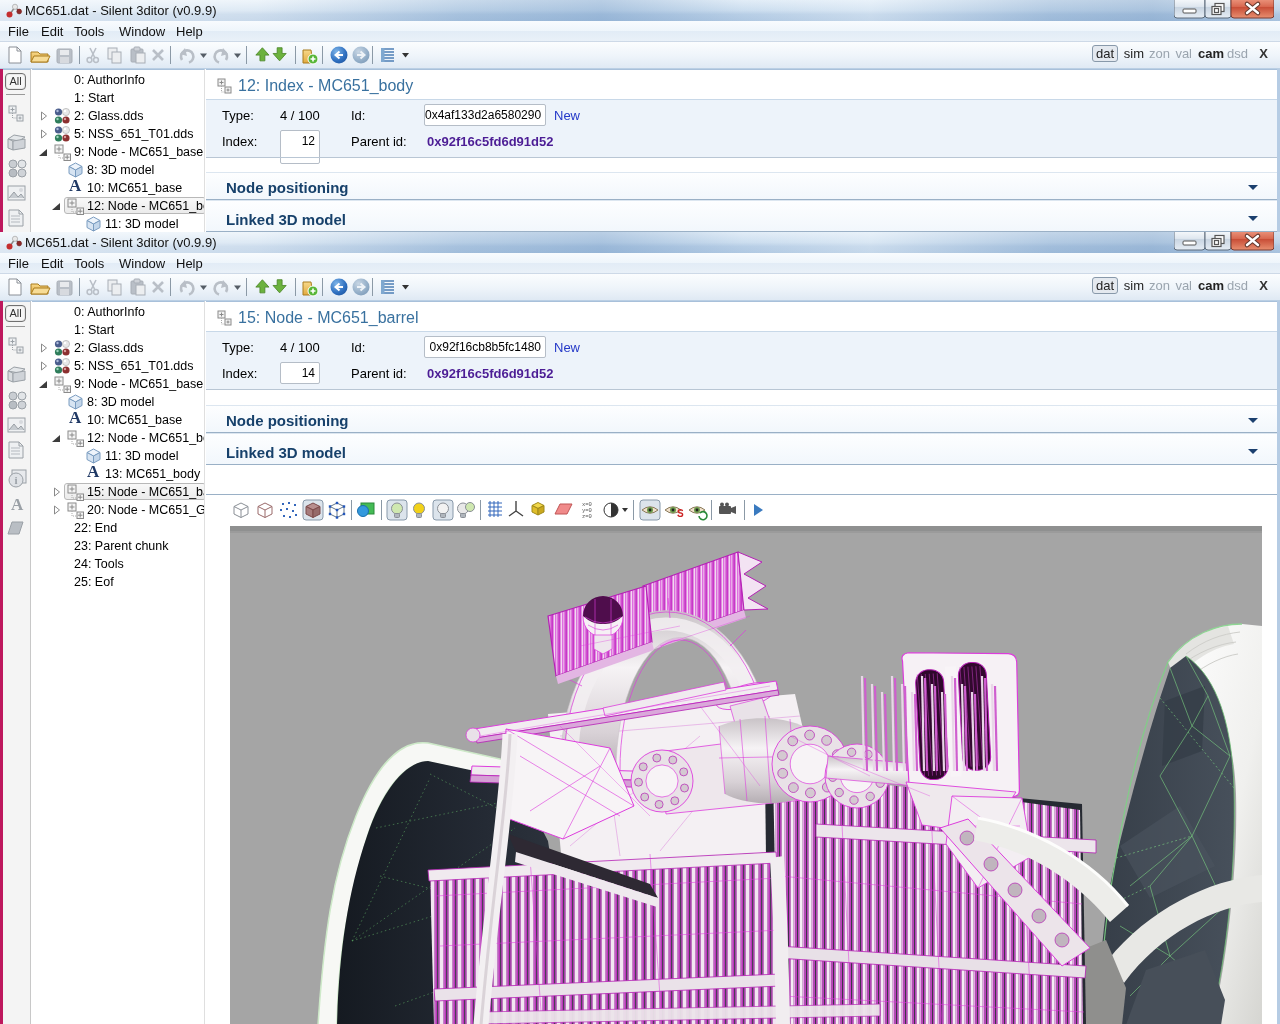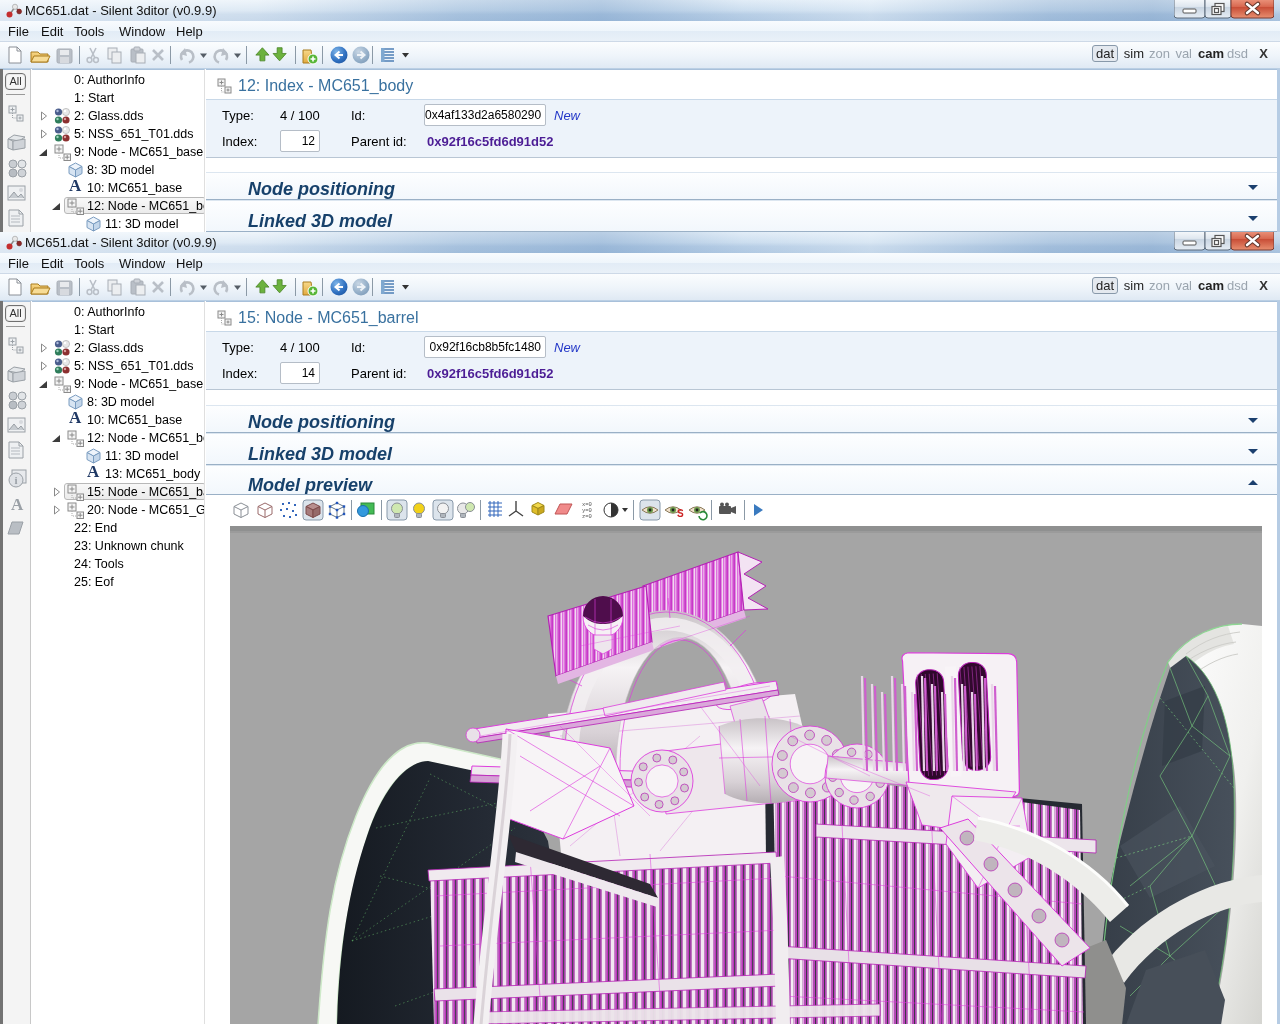--- a/index.html
+++ b/index.html
@@ -16,45 +16,45 @@
   .appicon { position:absolute; left:6px; top:3px; width:17px; height:16px; }
   .winbtns { position:absolute; top:0; right:6px; width:100px; height:19px; }
   .menubar { position:absolute; top:21px; left:0; width:1280px; height:21px;
     background:linear-gradient(180deg,#f8fbfe 0%,#eef5fb 50%,#e2ecf6 51%,#e9f1f8 100%);
     border-bottom:1px solid #cdd9e7; }
   .menubar span { position:absolute; top:3px; font-size:13px; color:#111; }
   .toolbar { position:absolute; top:42px; left:0; width:1280px; height:27px;
     background:linear-gradient(180deg,#fbfdfe 0%,#eef4fa 55%,#dfe9f4 100%);
     border-bottom:1px solid #bacfe4; }
   .body { position:absolute; left:0; right:0; bottom:0;
-    background:#ffffff; border-left:3px solid #737373; border-right:3px solid #b6cce4;padding-left:6px; }
+    background:#ffffff; border-left:3px solid #be185d; border-right:3px solid #b6cce4;padding-left:6px; }
   #w1 .body { top:69px; }
   #w2 .body { top:69px; }
   .strip { position:absolute; left:0; top:0; bottom:0; width:28px; background:#f4f4f4;
     border-right:1px solid #c8c8c8; border-top:1px solid #a8c0da;}
   .allbtn { position:absolute; left:2px; top:3px; width:21px; height:17px;
     border:1px solid #707070; border-radius:4px; box-shadow:0 0 0 1px #e8e8e8 inset;
     font-size:11px; color:#333; text-align:center; line-height:15px; background:#f6f6f6; }
   .stripline { position:absolute; left:3px; top:24px; width:19px; height:1px; background:#999; }
   .tree { position:absolute; left:29px; top:0; bottom:0; width:173px; background:#fff; overflow:hidden;
     border-right:1px solid #dfdfdf; border-top:1px solid #a8c0da;}
   .trow { position:absolute; height:18px; font-size:12.5px; color:#000; white-space:nowrap; line-height:18px; }
   .panel { position:absolute; left:203px; top:0; bottom:0; right:0; background:#fff; border-top:1px solid #a8c0da;}
   .hdr { position:absolute; left:32px; top:7px; font-size:16px; color:#39719f; white-space:nowrap; }
   .hline { position:absolute; left:0; right:0; height:1px; background:#c8d8e8; }
   .formarea { position:absolute; left:0; right:0; background:#edf3fa; }
   .flabel { position:absolute; font-size:13px; color:#000; }
   .fval { position:absolute; font-size:13px; color:#000; }
   .inbox { position:absolute; background:#fff; border:1px solid #b5bdc7; border-radius:2px;
     font-size:12px; color:#000; text-align:right; padding-right:4px; }
-  .newlink { position:absolute; font-size:13px; color:#2438c8;font-style:italic; }
+  .newlink { position:absolute; font-size:13px; color:#2438c8; }
   .pid { position:absolute; font-size:13px; font-weight:bold; color:#4c1d95; }
   .secrow { position:absolute; left:0; right:0; height:27px; border-top:1px solid #dce6f0;
     background:linear-gradient(180deg,#fdfeff 0%,#f2f7fc 100%); }
-  .secrow .t { position:absolute; left:42px; top:6px; font-size:18px; font-weight:bold; color:#17416b;font-style:italic; }
+  .secrow .t { position:absolute; left:20px; top:6px; font-size:15px; font-weight:bold; color:#17416b; }
   .chev { position:absolute; right:19px; top:12px; width:0; height:0;
     border-left:5px solid transparent; border-right:5px solid transparent; }
   .chev.down { border-top:5px solid #1b3f6e; }
   .chev.up { border-bottom:5px solid #1b3f6e; }
   .rtb { position:absolute; top:4px; font-size:13px; color:#444; }
   svg { display:block; }
   .tico { position:absolute; }
   .trow svg { display:inline; }
 </style>
 </head>
@@ -318,21 +318,21 @@
         </svg>
       <div class="hdr">12: Index - MC651_body</div>
       <div class="hline" style="top:29px"></div>
       <div class="formarea" style="top:30px; height:57px;">
         <span class="flabel" style="left:16px; top:8px;">Type:</span>
         <span class="fval" style="left:74px; top:8px;">4 / 100</span>
         <span class="flabel" style="left:145px; top:8px;">Id:</span>
         <div class="inbox" style="left:218px; top:4px; width:122px; height:22px; line-height:20px;">0x4af133d2a6580290</div>
         <span class="newlink" style="left:348px; top:8px;">New</span>
         <span class="flabel" style="left:16px; top:34px;">Index:</span>
-        <div class="inbox" style="left:74px; top:30px; width:40px; height:22px; line-height:20px;">12</div>
+        <div class="inbox" style="left:74px; top:30px; width:40px; height:34px; line-height:20px;">12</div>
         <span class="flabel" style="left:145px; top:34px;">Parent id:</span>
         <span class="pid" style="left:221px; top:34px;">0x92f16c5fd6d91d52</span>
       </div>
       <div class="hline" style="top:87px; background:#b9c6d4"></div>
       <div class="secrow" style="top:102px;">
         <div class="t">Node positioning</div>
           <div class="chev down"></div>
       </div>
       <div class="hline" style="top:129px; background:#9ab0c6"></div>
       <div class="secrow" style="top:130px; height:31px;">
@@ -602,21 +602,21 @@
             <rect x="10" y="10" width="6.5" height="6.5" fill="#f4f4f4" stroke="#8a8a8a"></rect>
             <path d="M13.2 11v4.5M11 13.2h4.5" stroke="#8a8a8a"></path>
             <path d="M5 9v5h4" stroke="#aaa" stroke-dasharray="1 1" fill="none"></path>
           </svg>
           <span style="position:absolute; left:55px; top:0;">20: Node - MC651_Glas</span>
         </div>
 <div class="trow" style="top:217px; left:0; right:2px;">
           <span style="position:absolute; left:42px; top:0;">22: End</span>
         </div>
 <div class="trow" style="top:235px; left:0; right:0;">
-          <span style="position:absolute; left:42px; top:0;">23: Unknown chunk</span>
+          <span style="position:absolute; left:42px; top:0;">23: Parent chunk</span>
         </div>
 <div class="trow" style="top:253px; left:0; right:0;">
           <span style="position:absolute; left:42px; top:0;">24: Tools</span>
         </div>
 <div class="trow" style="top:271px; left:0; right:0;">
           <span style="position:absolute; left:42px; top:0;">25: Eof</span>
         </div>
 </div>
     <div class="panel">
       <svg style="position:absolute;left:9px;top:8px" width="20" height="18" viewBox="0 0 20 18">
@@ -639,24 +639,20 @@
       <div class="secrow" style="top:103px;">
         <div class="t">Node positioning</div>
           <div class="chev down"></div>
       </div>
       <div class="hline" style="top:130px; background:#9ab0c6"></div>
       <div class="secrow" style="top:131px; height:31px;">
         <div class="t" style="top:10px">Linked 3D model</div>
           <div class="chev down" style="top:15px"></div>
       </div>
       <div class="hline" style="top:162px; background:#9ab0c6"></div>
-      <div class="secrow" style="top:163px; height:30px;">
-        <div class="t" style="top:9px">Model preview</div>
-          <div class="chev up" style="top:14px"></div>
-      </div>
       <div class="hline" style="top:192px; background:#9ab0c6"></div>
       <div id="pvtoolbar" style="position:absolute; left:0; right:0; top:193px; height:31px; background:#fff;">
 <svg width="560" height="31" viewBox="0 0 560 31" style="position:absolute;left:24px;top:0">
             <g transform="translate(3,7)" stroke="#8a8f96" fill="none">
               <path d="M1 4.5 L8 1 L15 4.5 L8 8 z M1 4.5 V12 L8 15.5 L15 12 V4.5 M8 8 V15.5"></path>
             </g>
             <g transform="translate(27,7)" stroke="#9a6a6a" fill="none">
               <path d="M1 4.5 L8 1 L15 4.5 L8 8 z M1 4.5 V12 L8 15.5 L15 12 V4.5 M8 8 V15.5"></path>
             </g>
             <g fill="#3366bb">

